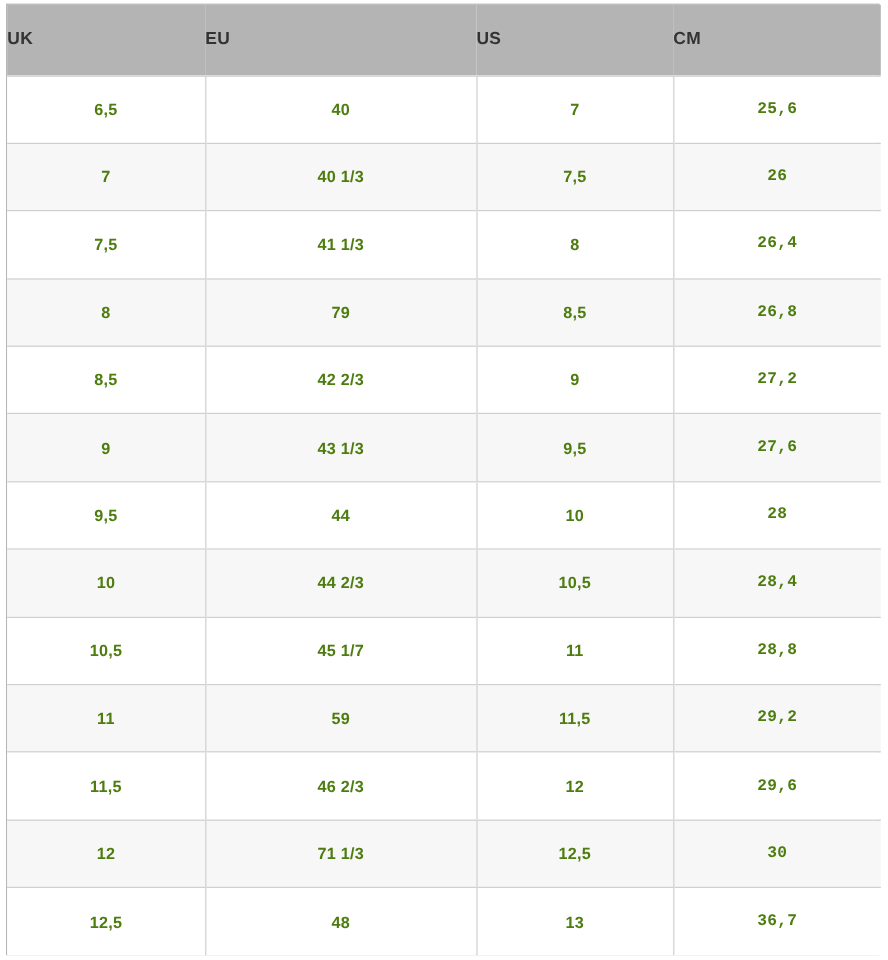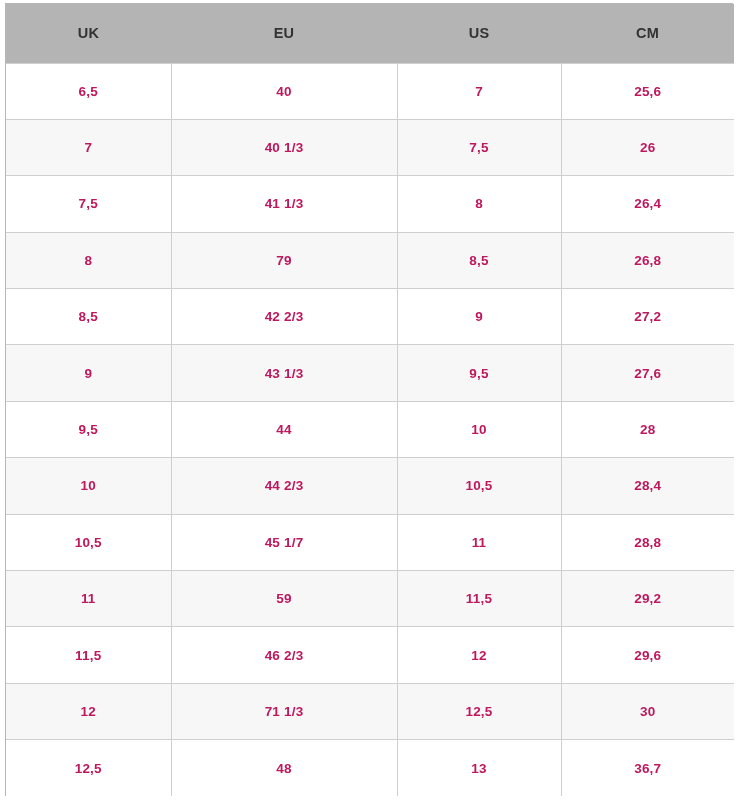--- a/index.html
+++ b/index.html
@@ -38,45 +38,46 @@
 
   thead tr.header-row {
     height: 59px;
   }
 
   thead th {
     background: #b4b4b4;
     color: #333333;
     font-size: 14.5px;
     font-weight: bold;
-    text-align: center;
+    text-align: left;
     vertical-align: middle;
     letter-spacing: 0.3px;
     border: none;
-    padding: 12px;
+    padding: 0;
   }
 
   tbody tr {
     height: 56.4px;
   }
 
   tbody td {
     text-align: center;
     vertical-align: middle;
     font-size: 13.5px;
     font-weight: bold;
-    color: #be185d;
+    color: #4d7c0f;
     border-top: 1px solid #cfcfcf;
     border-right: 1px solid #cfcfcf;
     padding: 0;
     letter-spacing: 0.2px;
   }
 
   tbody td:last-child {
     border-right: none;
+    font-family: Liberation Mono, monospace;
   }
 
   tbody tr.row-odd td {
     background: #ffffff;
   }
 
   tbody tr.row-even td {
     background: #f7f7f7;
   }
 </style>

